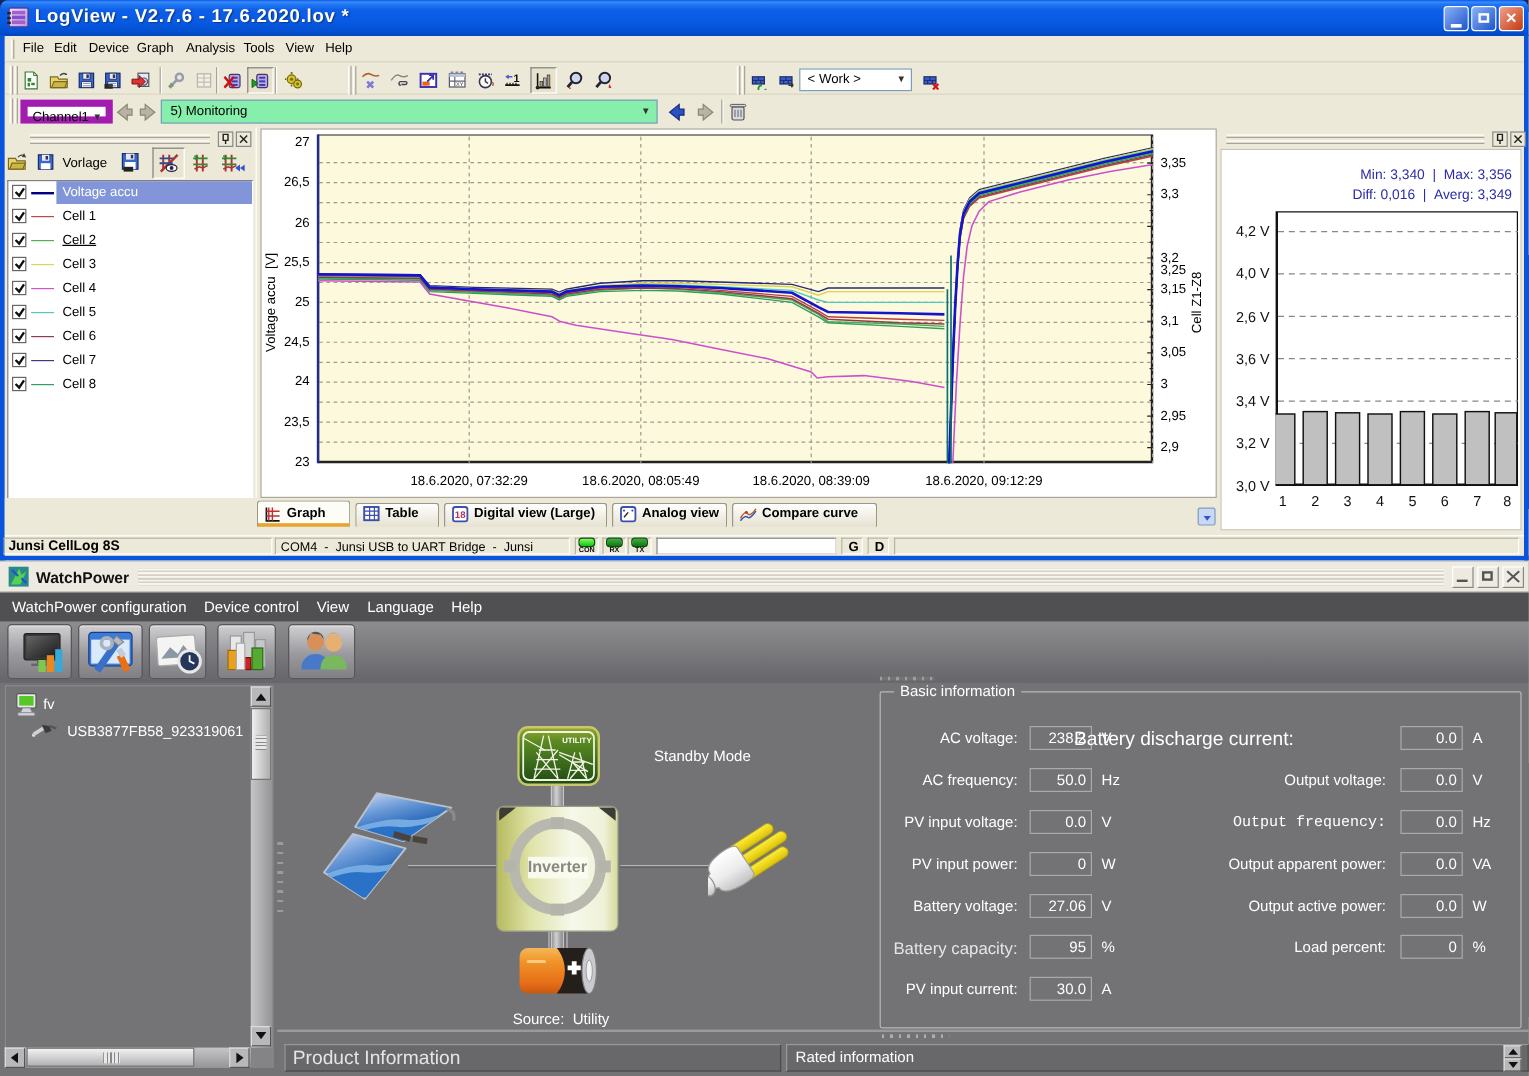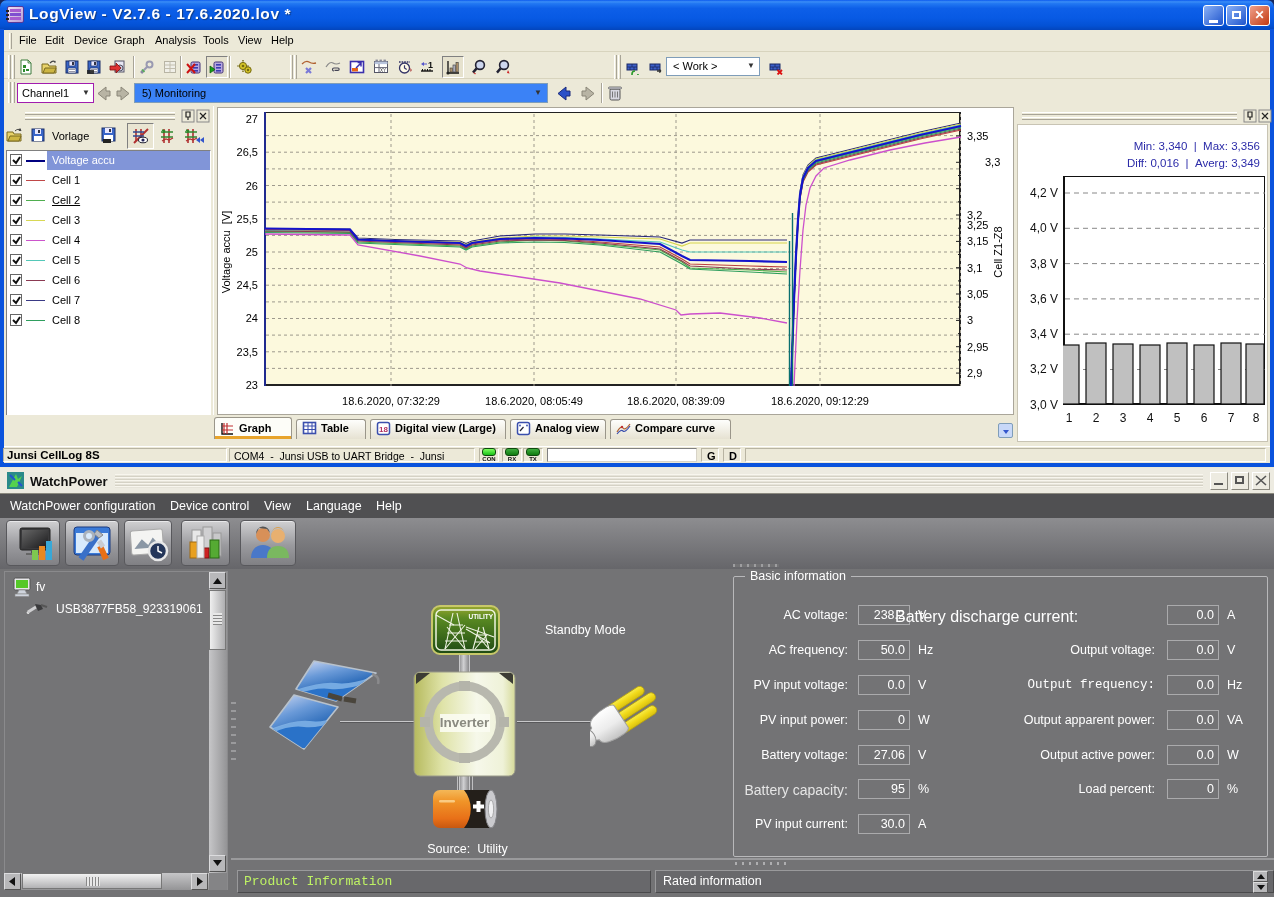--- a/index.html
+++ b/index.html
@@ -184,28 +184,28 @@
     </svg>
     <div class="abs" style="left:666px;top:57px;width:94px;height:19px;background:#fff;border:1px solid #7f9db9;font-size:11px;padding:2px 0 0 6px;">&lt; Work &gt;<span class="abs" style="right:4px;top:3px;font-size:8px;color:#333;">▼</span></div>
     <svg class="abs" style="left:768px;top:59px;" width="16" height="16" viewBox="0 0 16 16">
       <rect x="2" y="5" width="10" height="6" fill="#3c5fc8" stroke="#1a2a66" stroke-width="1"></rect>
       <path d="M2 8h10M7 5v3M5 8v3M9 8v3" stroke="#1a2a66" stroke-width="0.8"></path>
       <path d="M9.5 11l4.5 4.5M14 11l-4.5 4.5" stroke="#d11" stroke-width="1.8"></path>
     </svg>
     <div class="abs" style="left:4px;top:79px;width:1266px;height:27px;background:#ece9d8;"></div>
     <div class="abs" style="left:8px;top:82px;width:3px;height:21px;border-left:1px solid #fff;border-right:1px solid #a8a497;"></div>
     <div class="abs" style="left:12px;top:82px;width:3px;height:21px;border-left:1px solid #fff;border-right:1px solid #a8a497;"></div>
-    <div class="abs" style="left:17px;top:83px;width:77px;height:20px;background:#fff;border:1px solid #a21caf;font-size:11px;padding:3px 0 0 4px;">Channel1<span class="abs" style="right:3px;top:4px;font-size:8px;color:#333;">▼</span></div>
+    <div class="abs" style="left:17px;top:83px;width:77px;height:20px;background:#fff;border:6px solid #a21caf;font-size:11px;padding:3px 0 0 4px;">Channel1<span class="abs" style="right:3px;top:4px;font-size:8px;color:#333;">▼</span></div>
     <svg class="abs" style="left:94px;top:85px;" width="18" height="17" viewBox="0 0 18 17">
       <path d="M12 2L4 8.5l8 6.5v-4h4v-5h-4z" fill="#b8b4a4" stroke="#8a8678" stroke-width="1"></path>
     </svg>
     <svg class="abs" style="left:115px;top:85px;" width="18" height="17" viewBox="0 0 18 17">
       <path d="M6 2l8 6.5L6 15v-4H2V6h4z" fill="#b8b4a4" stroke="#8a8678" stroke-width="1"></path>
     </svg>
-    <div class="abs" style="left:134px;top:83px;width:414px;height:20px;background:#3b82f6;border:1px solid #7f9db9;font-size:11px;padding:3px 0 0 7px;">5) Monitoring<span class="abs" style="right:5px;top:4px;font-size:8px;color:#333;">▼</span></div>
+    <div class="abs" style="left:134px;top:83px;width:414px;height:20px;background:#86efac;border:1px solid #7f9db9;font-size:11px;padding:3px 0 0 7px;">5) Monitoring<span class="abs" style="right:5px;top:4px;font-size:8px;color:#333;">▼</span></div>
     <svg class="abs" style="left:554px;top:85px;" width="18" height="17" viewBox="0 0 18 17">
       <path d="M12 2L4 8.5l8 6.5v-4h4v-5h-4z" fill="#2a50c8" stroke="#1a2a7a" stroke-width="1"></path>
     </svg>
     <svg class="abs" style="left:580px;top:85px;" width="18" height="17" viewBox="0 0 18 17">
       <path d="M6 2l8 6.5L6 15v-4H2V6h4z" fill="#b8b4a4" stroke="#8a8678" stroke-width="1"></path>
     </svg>
     <div class="abs" style="left:601px;top:83px;width:2px;height:20px;border-left:1px solid #a8a497;border-right:1px solid #fff;"></div>
     <svg class="abs" style="left:606px;top:84px;" width="18" height="18" viewBox="0 0 18 18">
       <rect x="4" y="5" width="10" height="11" rx="1.5" fill="#d8d8e0" stroke="#555" stroke-width="1"></rect>
       <path d="M6.5 7.5v6M9 7.5v6M11.5 7.5v6" stroke="#777" stroke-width="1"></path>
@@ -369,21 +369,21 @@
     <div class="abs t11" style="left:224px;top:113px;width:34px;text-align:right;">27</div>
     <div class="abs t11" style="left:224px;top:146px;width:34px;text-align:right;">26,5</div>
     <div class="abs t11" style="left:224px;top:180px;width:34px;text-align:right;">26</div>
     <div class="abs t11" style="left:224px;top:213px;width:34px;text-align:right;">25,5</div>
     <div class="abs t11" style="left:224px;top:246px;width:34px;text-align:right;">25</div>
     <div class="abs t11" style="left:224px;top:279px;width:34px;text-align:right;">24,5</div>
     <div class="abs t11" style="left:224px;top:312px;width:34px;text-align:right;">24</div>
     <div class="abs t11" style="left:224px;top:346px;width:34px;text-align:right;">23,5</div>
     <div class="abs t11" style="left:224px;top:379px;width:34px;text-align:right;">23</div>
     <div class="abs t11" style="left:967px;top:130px;">3,35</div>
-    <div class="abs t11" style="left:967px;top:156px;margin-left:18px;">3,3</div>
+    <div class="abs t11" style="left:967px;top:156px;">3,3</div>
     <div class="abs t11" style="left:967px;top:183px;margin-top:36px;">3,25</div>
     <div class="abs t11" style="left:967px;top:209px;">3,2</div>
     <div class="abs t11" style="left:967px;top:235px;">3,15</div>
     <div class="abs t11" style="left:967px;top:262px;">3,1</div>
     <div class="abs t11" style="left:967px;top:288px;">3,05</div>
     <div class="abs t11" style="left:967px;top:314px;">3</div>
     <div class="abs t11" style="left:967px;top:341px;">2,95</div>
     <div class="abs t11" style="left:967px;top:367px;">2,9</div>
     <div class="abs t11" style="left:176px;top:246px;width:100px;transform:rotate(-90deg);transform-origin:center;text-align:center;white-space:nowrap;">Voltage accu&nbsp; [V]</div>
     <div class="abs t11" style="left:962px;top:246px;width:72px;transform:rotate(-90deg);transform-origin:center;text-align:center;white-space:nowrap;">Cell Z1-Z8</div>
@@ -439,21 +439,21 @@
       <rect x="23.0" y="167.0" width="20" height="61.0" fill="#c0c0c0" stroke="#111" stroke-width="1.2"></rect>
       <rect x="50.0" y="168.0" width="20" height="60.0" fill="#c0c0c0" stroke="#111" stroke-width="1.2"></rect>
       <rect x="77.0" y="169.0" width="20" height="59.0" fill="#c0c0c0" stroke="#111" stroke-width="1.2"></rect>
       <rect x="104.0" y="167.0" width="20" height="61.0" fill="#c0c0c0" stroke="#111" stroke-width="1.2"></rect>
       <rect x="131.0" y="169.0" width="20" height="59.0" fill="#c0c0c0" stroke="#111" stroke-width="1.2"></rect>
       <rect x="158.0" y="167.0" width="20" height="61.0" fill="#c0c0c0" stroke="#111" stroke-width="1.2"></rect>
       <rect x="183.0" y="168.0" width="18" height="60.0" fill="#c0c0c0" stroke="#111" stroke-width="1.2"></rect>
     </svg>
     <div class="abs" style="left:1018px;top:186px;width:40px;text-align:right;font-size:12px;color:#111;">4,2 V</div>
     <div class="abs" style="left:1018px;top:221px;width:40px;text-align:right;font-size:12px;color:#111;">4,0 V</div>
-    <div class="abs" style="left:1018px;top:257px;width:40px;text-align:right;font-size:12px;color:#111;">3,8 V</div>
+    <div class="abs" style="left:1018px;top:257px;width:40px;text-align:right;font-size:12px;color:#111;">2,6 V</div>
     <div class="abs" style="left:1018px;top:292px;width:40px;text-align:right;font-size:12px;color:#111;">3,6 V</div>
     <div class="abs" style="left:1018px;top:327px;width:40px;text-align:right;font-size:12px;color:#111;">3,4 V</div>
     <div class="abs" style="left:1018px;top:362px;width:40px;text-align:right;font-size:12px;color:#111;">3,2 V</div>
     <div class="abs" style="left:1018px;top:398px;width:40px;text-align:right;font-size:12px;color:#111;">3,0 V</div>
     <div class="abs" style="left:1063px;top:411px;width:12px;text-align:center;font-size:12px;color:#111;">1</div>
     <div class="abs" style="left:1090px;top:411px;width:12px;text-align:center;font-size:12px;color:#111;">2</div>
     <div class="abs" style="left:1117px;top:411px;width:12px;text-align:center;font-size:12px;color:#111;">3</div>
     <div class="abs" style="left:1144px;top:411px;width:12px;text-align:center;font-size:12px;color:#111;">4</div>
     <div class="abs" style="left:1171px;top:411px;width:12px;text-align:center;font-size:12px;color:#111;">5</div>
     <div class="abs" style="left:1198px;top:411px;width:12px;text-align:center;font-size:12px;color:#111;">6</div>
@@ -813,21 +813,21 @@
     <div class="abs" style="left:895px;top:280px;width:260px;text-align:right;font-size:12.5px;color:#fff;">Output active power:</div>
     <div class="abs" style="left:1167px;top:277px;width:52px;height:20px;border:1px solid #aaaaac;font-size:12.5px;color:#fff;text-align:right;padding:2px 4px 0 0;">0.0</div>
     <div class="abs" style="left:1227px;top:280px;font-size:12.5px;color:#fff;">W</div>
     <div class="abs" style="left:895px;top:314px;width:260px;text-align:right;font-size:12.5px;color:#fff;">Load percent:</div>
     <div class="abs" style="left:1167px;top:311px;width:52px;height:20px;border:1px solid #aaaaac;font-size:12.5px;color:#fff;text-align:right;padding:2px 4px 0 0;">0</div>
     <div class="abs" style="left:1227px;top:314px;font-size:12.5px;color:#fff;">%</div>
     <div class="abs" style="left:735px;top:394px;width:56px;height:3px;background:repeating-linear-gradient(90deg,#aeaeb0 0 2px,#737375 2px 7px);"></div>
     <div class="abs" style="left:733px;top:96px;width:46px;height:3px;background:repeating-linear-gradient(90deg,#9e9ea0 0 2px,#737375 2px 7px);"></div>
     <div class="abs" style="left:231px;top:390px;width:1043px;height:2px;background:#9a9a9c;"></div>
     <div class="abs" style="left:237px;top:402px;width:414px;height:23px;background:#68686b;border:1px solid;border-color:#99999b #4a4a4c #4a4a4c #99999b;"></div>
-    <div class="abs" style="left:244px;top:406px;font-size:13px;color:#bef264;font-family:Liberation Mono, monospace;">Product Information</div>
+    <div class="abs" style="left:244px;top:406px;font-size:16px;color:#e5e5e5;">Product Information</div>
     <div class="abs" style="left:655px;top:402px;width:619px;height:23px;background:#68686b;border:1px solid;border-color:#99999b #4a4a4c #4a4a4c #99999b;"></div>
     <div class="abs" style="left:663px;top:406px;font-size:12.5px;color:#fff;">Rated information</div>
     <div class="abs" style="left:1253px;top:403px;width:15px;height:11px;background:#b8b8ba;border:1px solid;border-color:#ddd #555 #555 #ddd;"></div>
     <svg class="abs" style="left:1256px;top:404px;" width="10" height="9" viewBox="0 0 10 9">
       <path d="M1 7l4-5 4 5z" fill="#111"></path>
     </svg>
     <div class="abs" style="left:1253px;top:414px;width:15px;height:11px;background:#b8b8ba;border:1px solid;border-color:#ddd #555 #555 #ddd;"></div>
     <svg class="abs" style="left:1256px;top:415px;" width="10" height="9" viewBox="0 0 10 9">
       <path d="M1 2l4 5 4-5z" fill="#111"></path>
     </svg>

